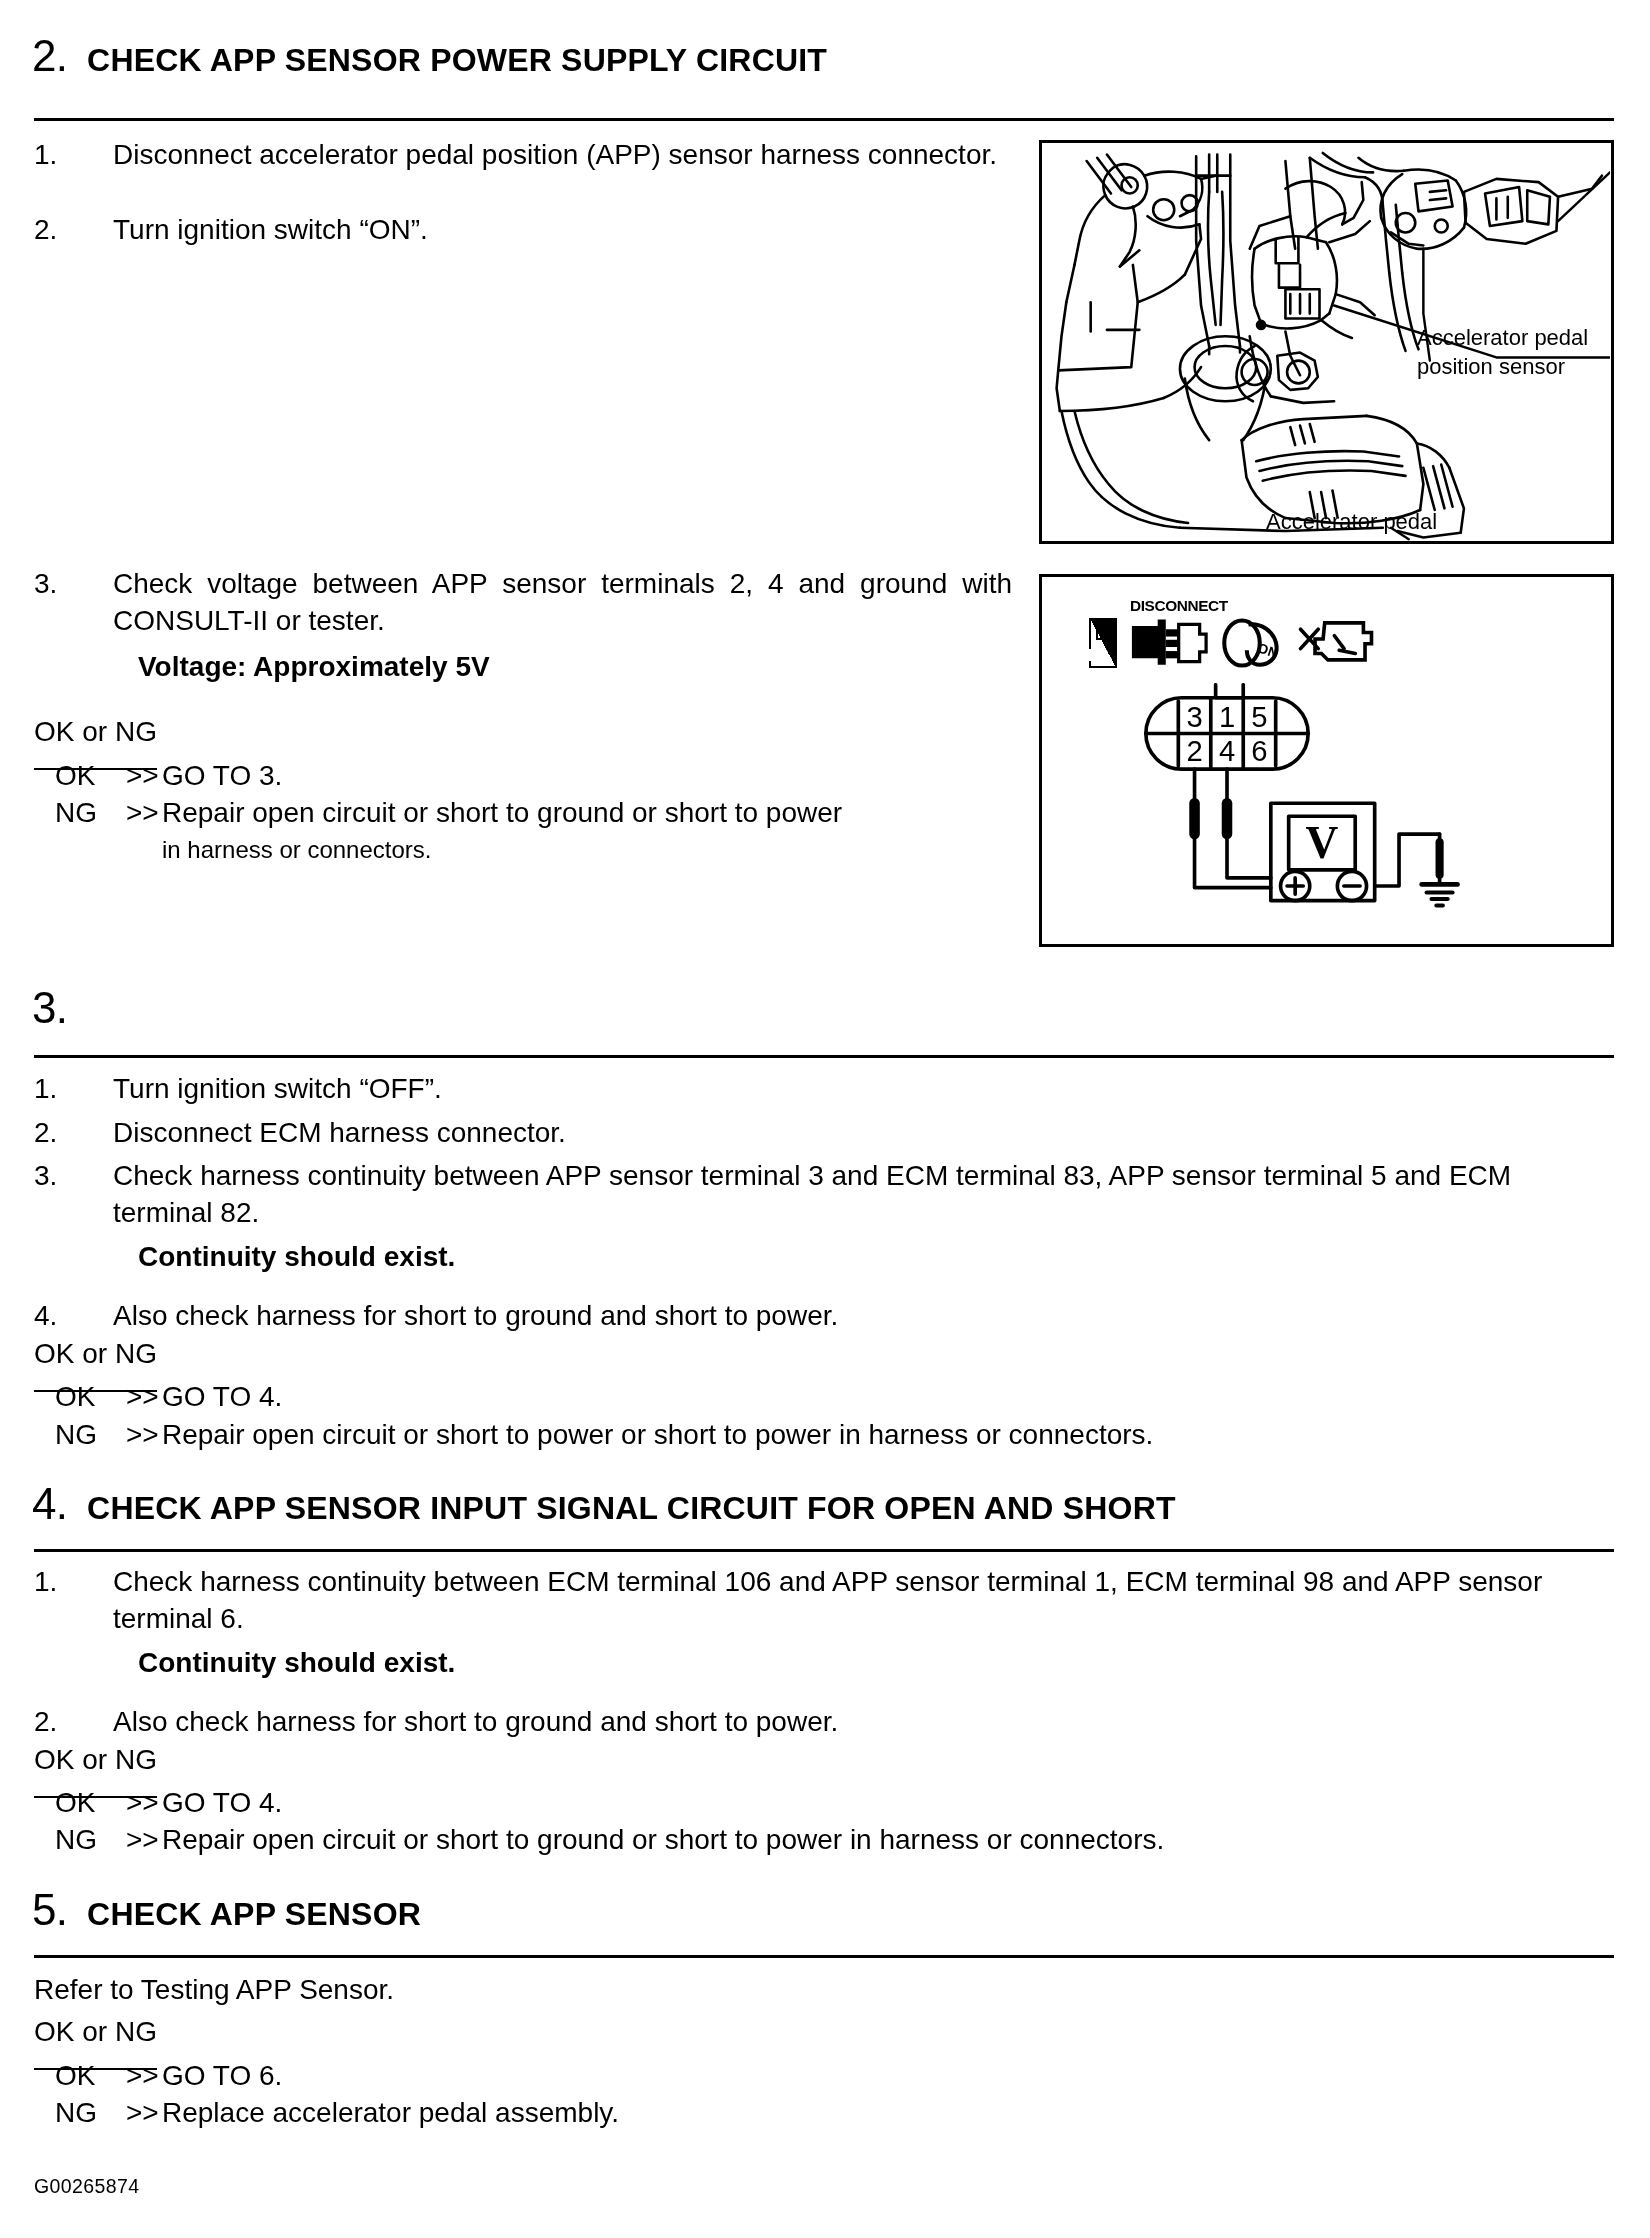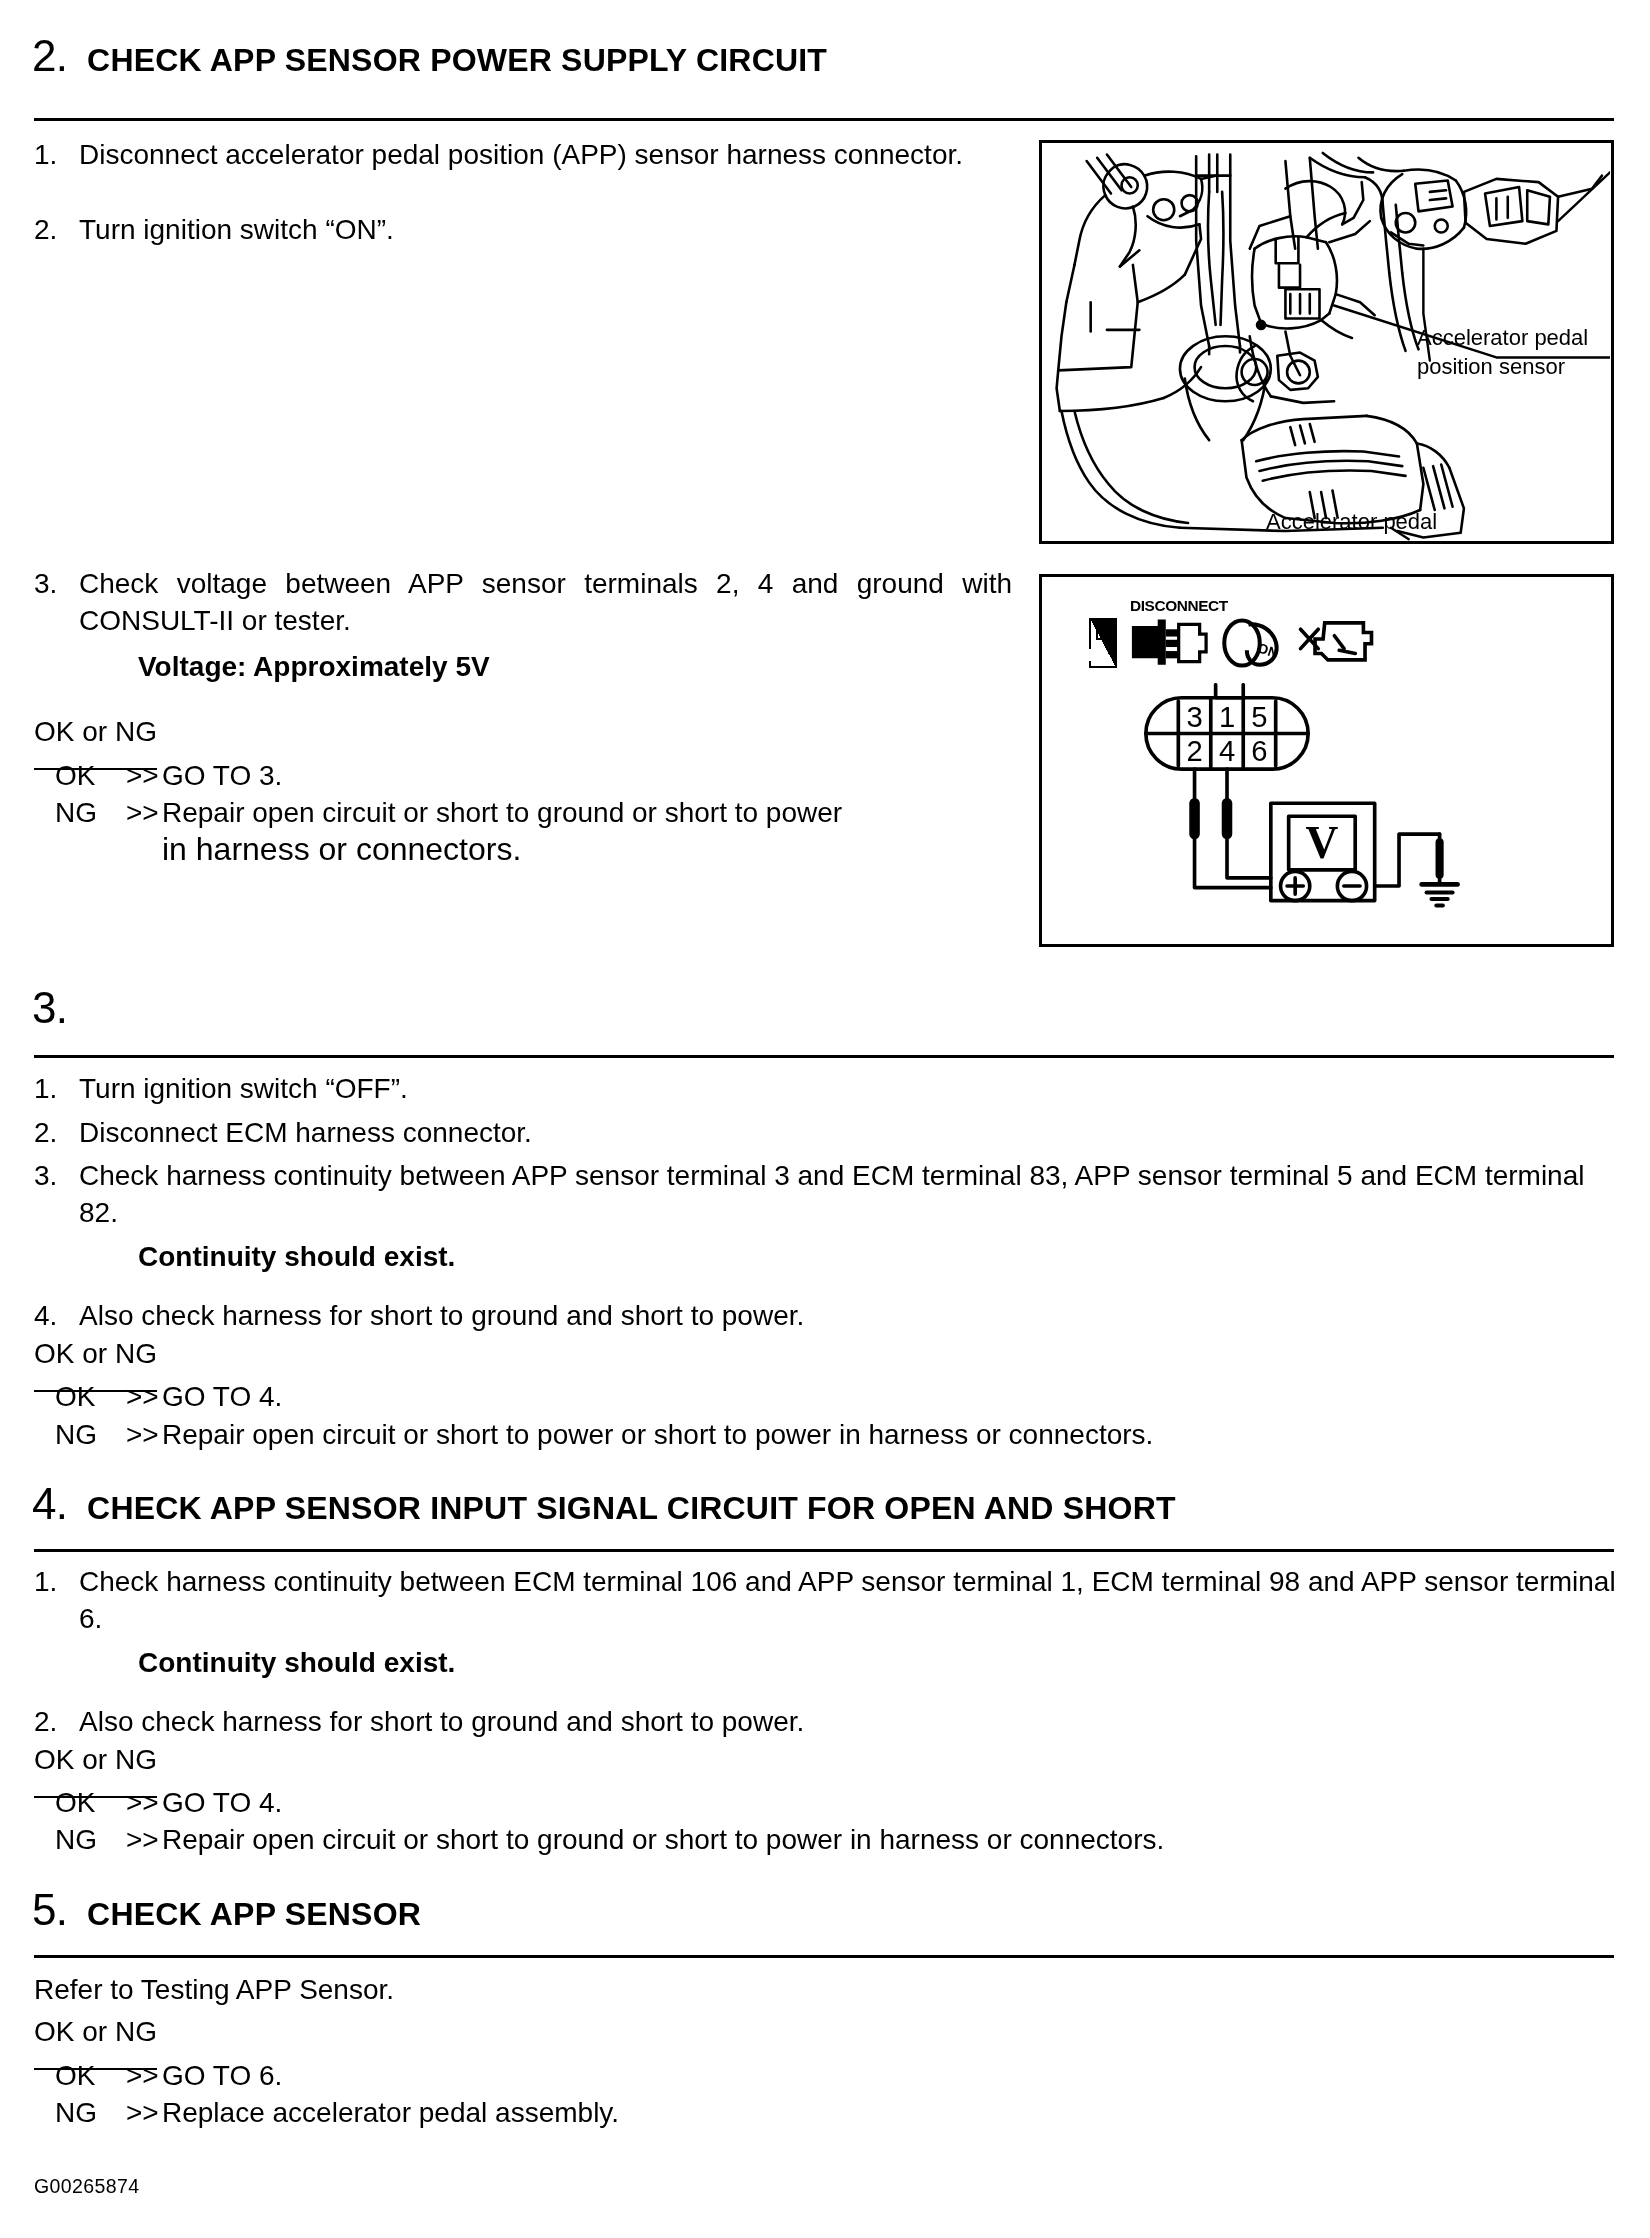--- a/index.html
+++ b/index.html
@@ -54,21 +54,21 @@
   .step {
     position: absolute;
     display: flex;
     font-size: 28px;
     line-height: 37px;
   }
   .step .num {
     width: 45px;
     flex: 0 0 45px;
   }
-  .step .body { flex: 1; }
+  .step .body { flex: 1; margin-left: 34px; }
   .just .body {
     text-align: justify;
     text-align-last: left;
   }
 
   .bold-spec {
     position: absolute;
     font-size: 28px;
     font-weight: bold;
     line-height: 36px;
@@ -96,21 +96,21 @@
   .okng-row .tag {
     width: 71px;
     flex: 0 0 71px;
   }
   .okng-row .arrow {
     flex: 0 0 36px;
   }
   .okng-row .res { flex: 1; }
   .okng-cont {
     position: absolute;
-    font-size: 32px;
+    font-size: 24px;
     line-height: 37px;
     white-space: nowrap;
     text-align: center;
   }
 
   .plain-line {
     position: absolute;
     font-size: 28px;
     line-height: 37px;
     white-space: nowrap;

